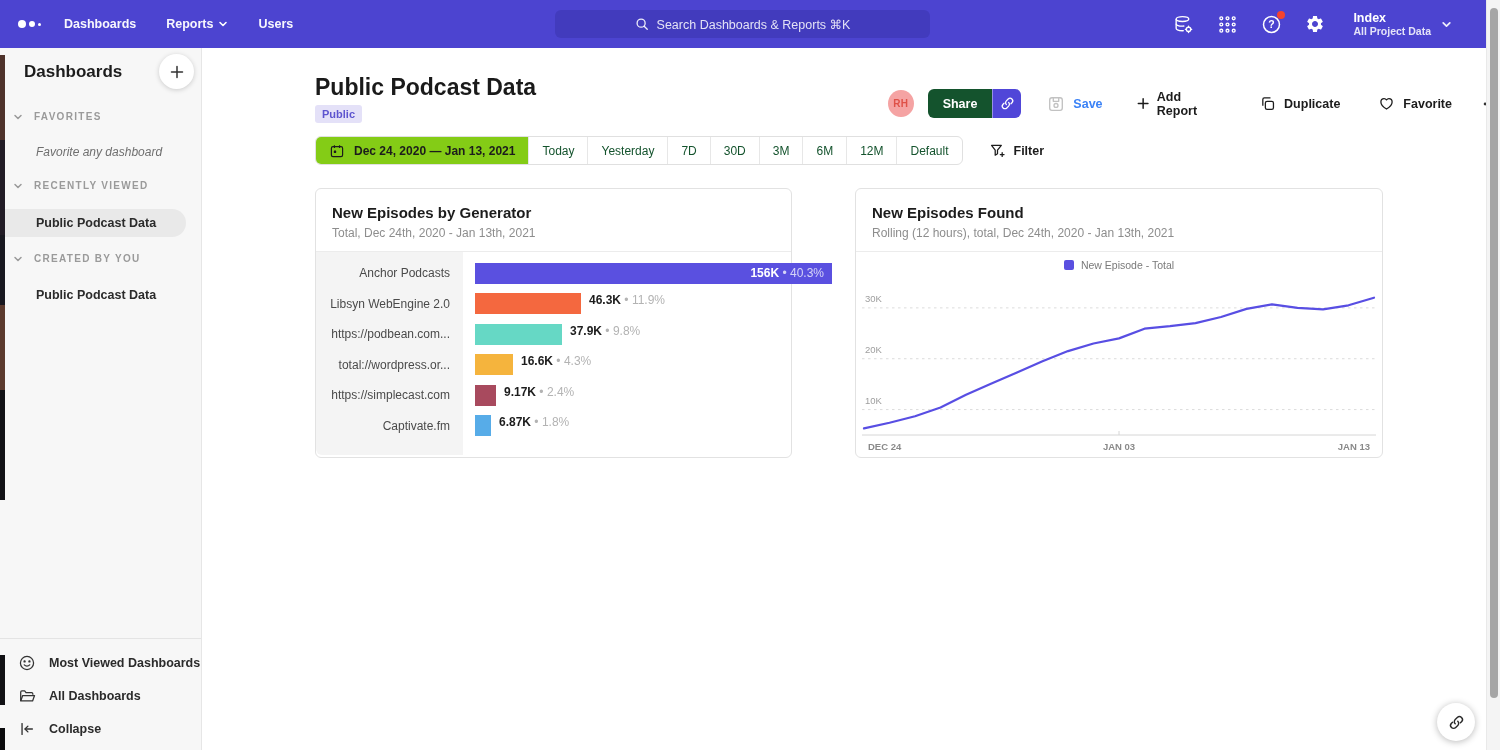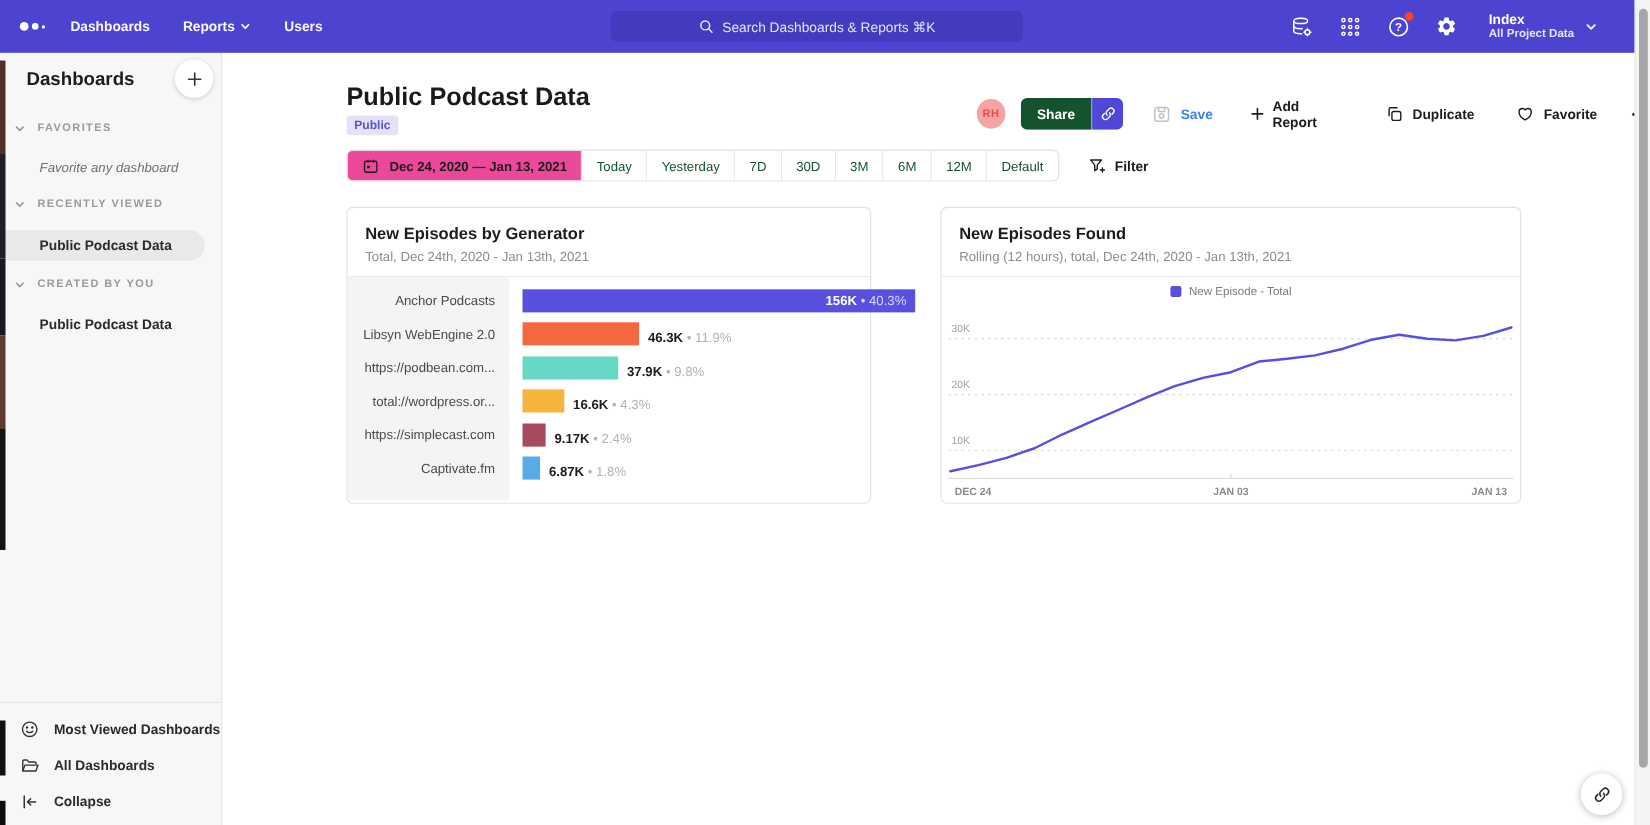--- a/index.html
+++ b/index.html
@@ -59,40 +59,40 @@
     border-left:1px solid rgba(255,255,255,.4); }
   .act { display:flex; align-items:center; gap:8px; font-size:12.5px; font-weight:bold; color:#1c1c1c; cursor:pointer; }
   .act.disabled { color:#3b82f6; cursor:default; }
 
   
   .datebar { position:absolute; left:315px; top:136px; height:29px; display:flex; align-items:center; }
   .date-group { display:flex; height:29px; border:1px solid #e0e0e0; border-radius:6px; overflow:hidden; background:#fff; }
   .date-group .seg { display:flex; align-items:center; padding:0 13px; font-size:12px; color:#14532d;
     border-right:1px solid #e7e7e7; cursor:pointer; white-space:nowrap; }
   .date-group .seg:last-child { border-right:none; }
-  .seg.range { background:#ec4899; color:#1c1c1c; font-weight:bold; gap:9px; }
+  .seg.range { background:#84cc16; color:#1c1c1c; font-weight:bold; gap:9px; }
   .filter { display:flex; align-items:center; gap:8px; margin-left:26px; font-size:12.5px; font-weight:bold;
     color:#1c1c1c; cursor:pointer; }
 
   
   .card { position:absolute; top:188px; height:270px; background:#fff; border:1px solid #e2e2e2; border-radius:6px; }
   .card-l { left:315px; width:477px; }
   .card-r { left:855px; width:528px; }
   .card-head { padding:15px 16px 11px; border-bottom:1px solid #ececec; }
   .card-title { font-size:15px; font-weight:bold; color:#1c1c1c; }
   .card-sub { font-size:12px; color:#8d8d8d; margin-top:5px; }
 
   
   .bar-wrap { position:relative; height:203px; }
   .bar-labelcol { position:absolute; left:0; top:0; width:147px; height:203px; background:#f4f4f4;
     border-radius:0 0 0 6px; }
   .bar-rows { position:relative; padding-top:6px; }
   .bar-row { display:flex; align-items:center; height:30.5px; }
   .bar-label { width:147px; text-align:right; padding-right:13px; font-size:12px; color:#4a4a4a; flex:none; }
-  .bar-track { flex:1; display:flex; align-items:flex-end; position:relative;padding-left:12px; }
+  .bar-track { flex:1; display:flex; align-items:flex-start; position:relative;padding-left:12px; }
   .bar-seg { height:21px; position:relative; cursor:pointer; }
   .bar-inline { position:absolute; right:8px; top:0; line-height:21px; font-size:12px; font-weight:bold;
     color:#fff; white-space:nowrap; }
   .bar-inline .pct { color:rgba(255,255,255,.75); font-weight:normal; }
   .bar-val { margin-left:8px; font-size:12px; font-weight:bold; color:#1c1c1c; white-space:nowrap; }
   .bar-val .pct { color:#b3b3b3; font-weight:normal; }
 
   
   .legend { height:25px; display:flex; align-items:center; justify-content:center; gap:7px; cursor:pointer; }
   .legend-sq { width:10px; height:10px; border-radius:2px; }

